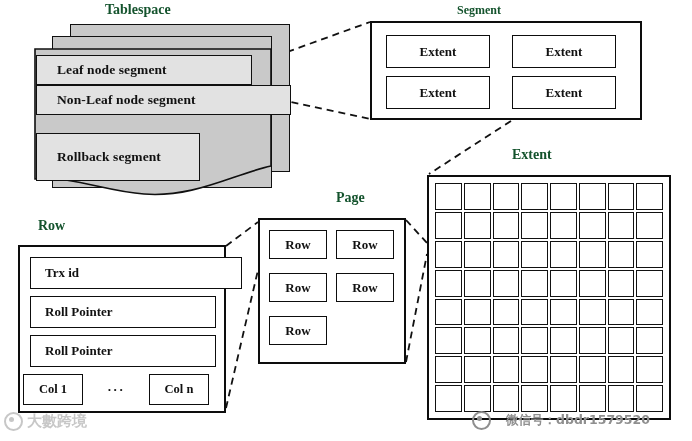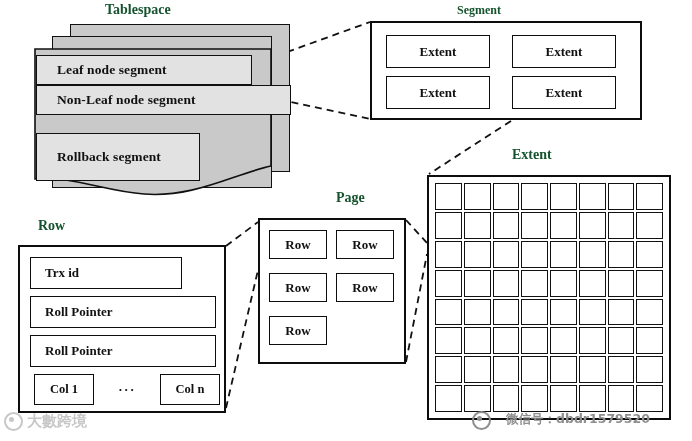--- a/index.html
+++ b/index.html
@@ -125,26 +125,26 @@
     border: 1.6px solid #0d0d0d;
     box-sizing: border-box;
     display: flex;
     align-items: center;
     padding-left: 14px;
     font-size: 13px;
     font-weight: bold;
     color: #111;
     height: 32px;
   }
-  #rf-trx   { left: 10px; top: 10px;  width: 152px; }
+  #rf-trx   { left: 10px; top: 10px;  width: 212px; }
   #rf-roll1 { left: 10px; top: 49px;  width: 186px; }
   #rf-roll2 { left: 10px; top: 88px;  width: 186px; }
   #rf-cols {
     position: absolute;
-    left: 14px; top: 127px; width: 186px; height: 31px;
+    left: 3px; top: 127px; width: 186px; height: 31px;
     display: flex;
     align-items: center;
     justify-content: space-between;
     text-align: center;
   }
   .col-cell {
     width: 60px; height: 31px;
     border: 1.6px solid #0d0d0d;
     box-sizing: border-box;
     background: #fff;
@@ -167,21 +167,21 @@
     position: absolute;
     left: 0; top: 0;
     width: 692px; height: 441px;
     pointer-events: none;
   }
 
   
   .watermark {
     position: absolute;
     display: flex;
-    align-items: flex-start;
+    align-items: center;
     gap: 4px;
     white-space: nowrap;
     font-family: "DejaVu Sans", sans-serif;
   }
   #wm-left  { left: 4px; top: 412px; color: #c7c7c7; font-size: 15px; font-weight: bold; }
   #wm-right { left: 472px; top: 411px; color: #8f8f8f; font-size: 12.5px; font-weight: bold; gap: 15px; }
   .wm-logo {
     display: inline-block;
     width: 15px; height: 15px;
     border: 2px solid currentColor;

